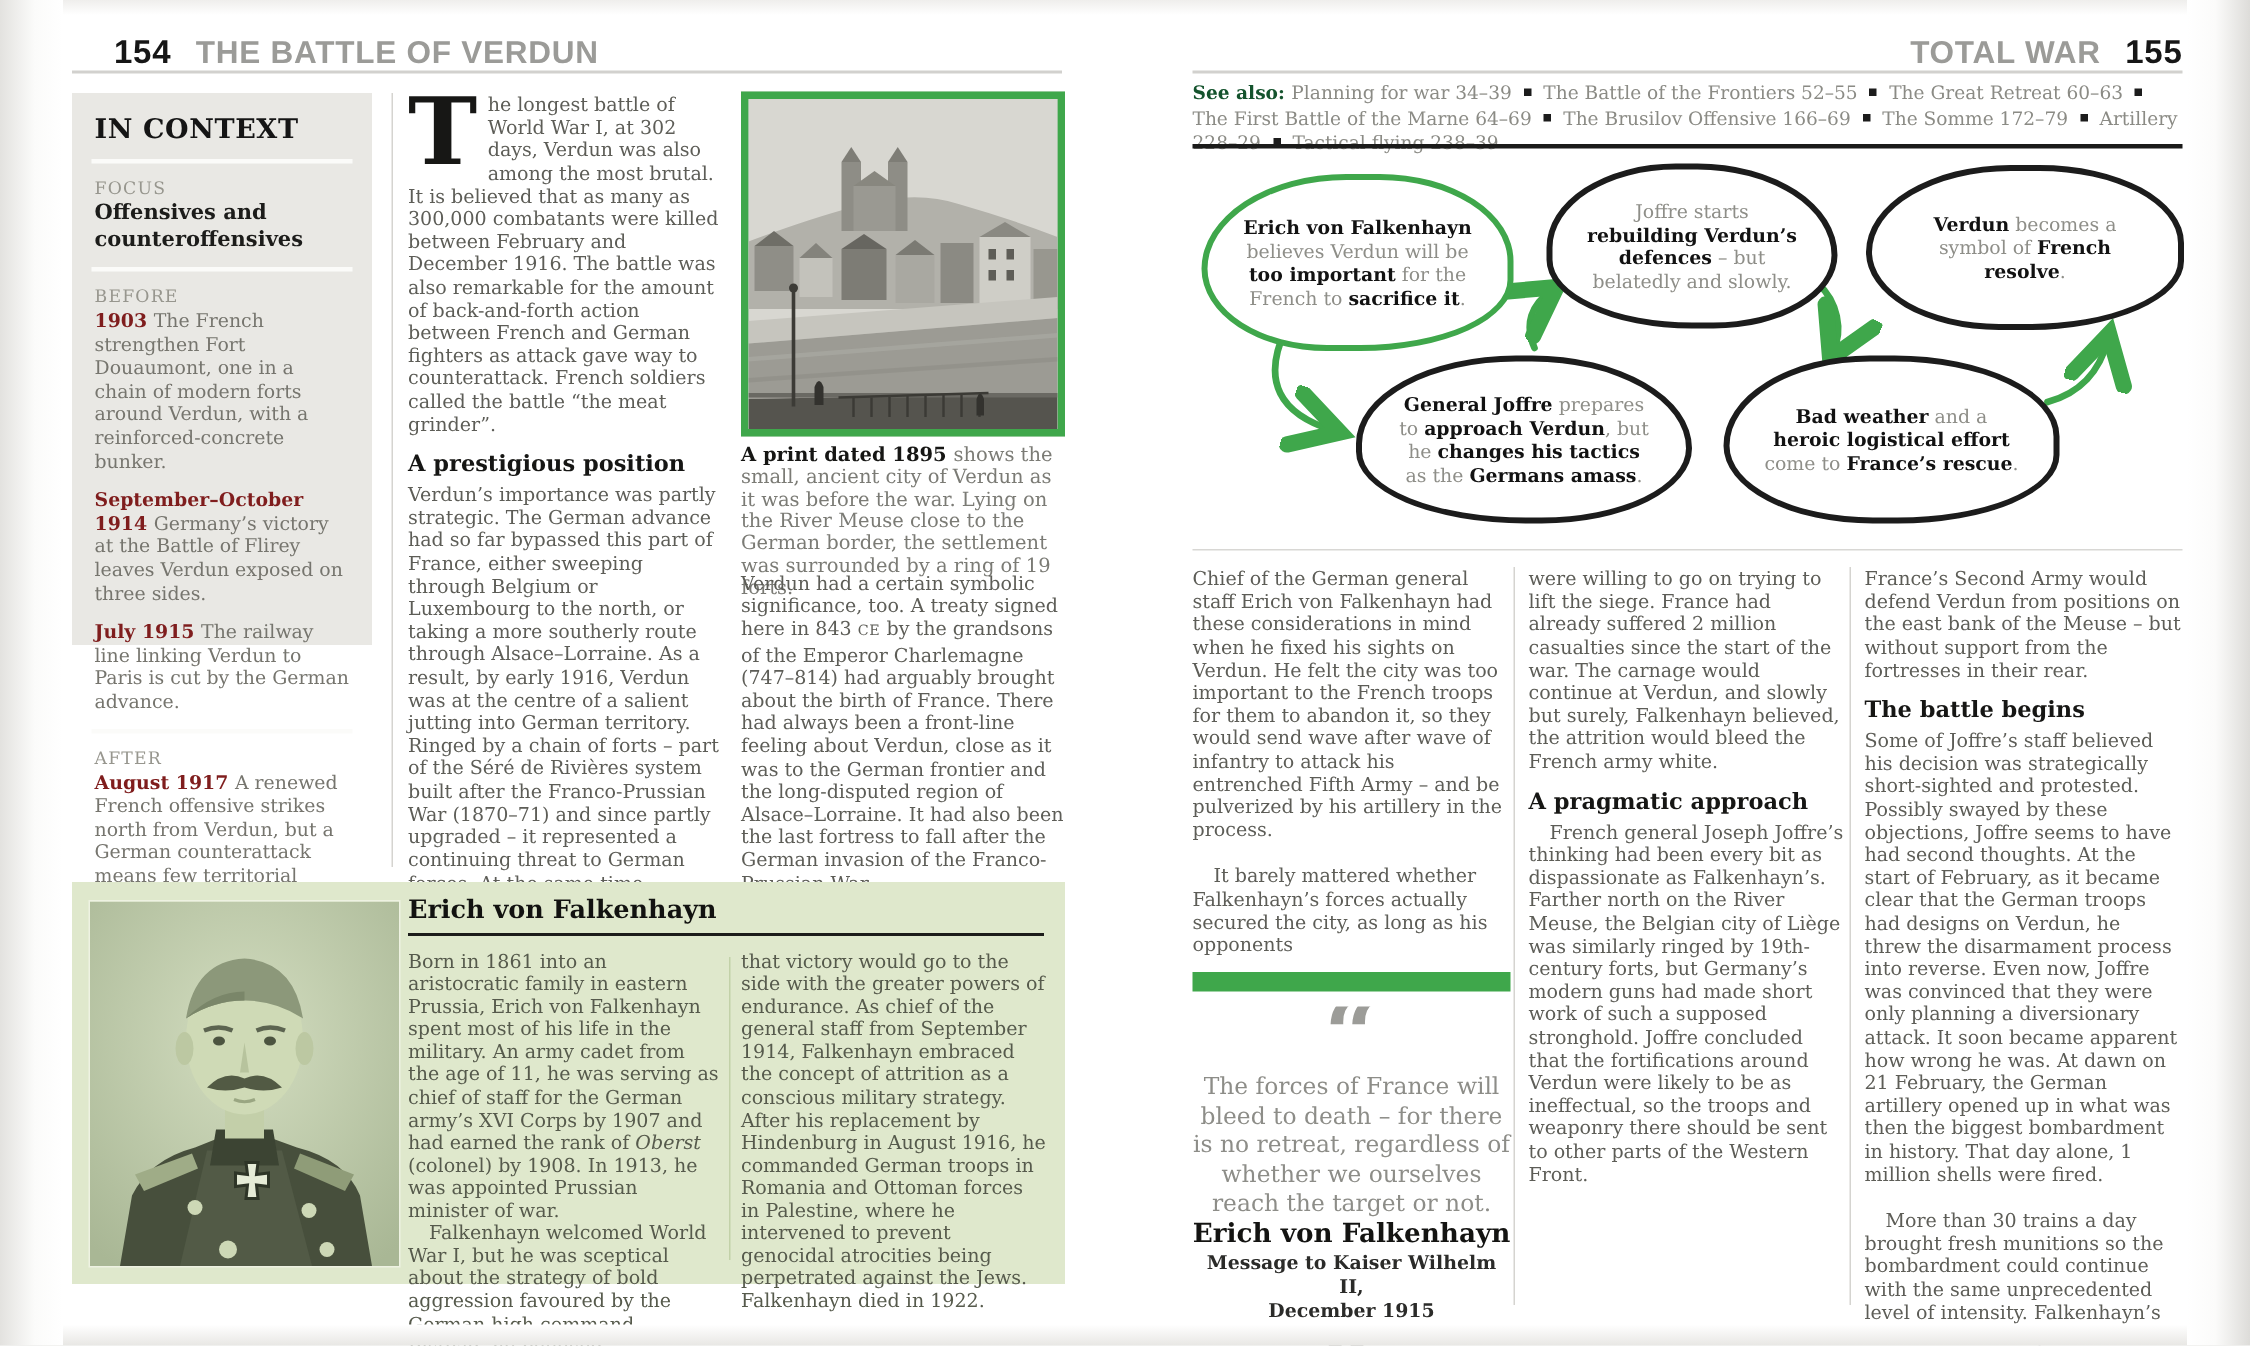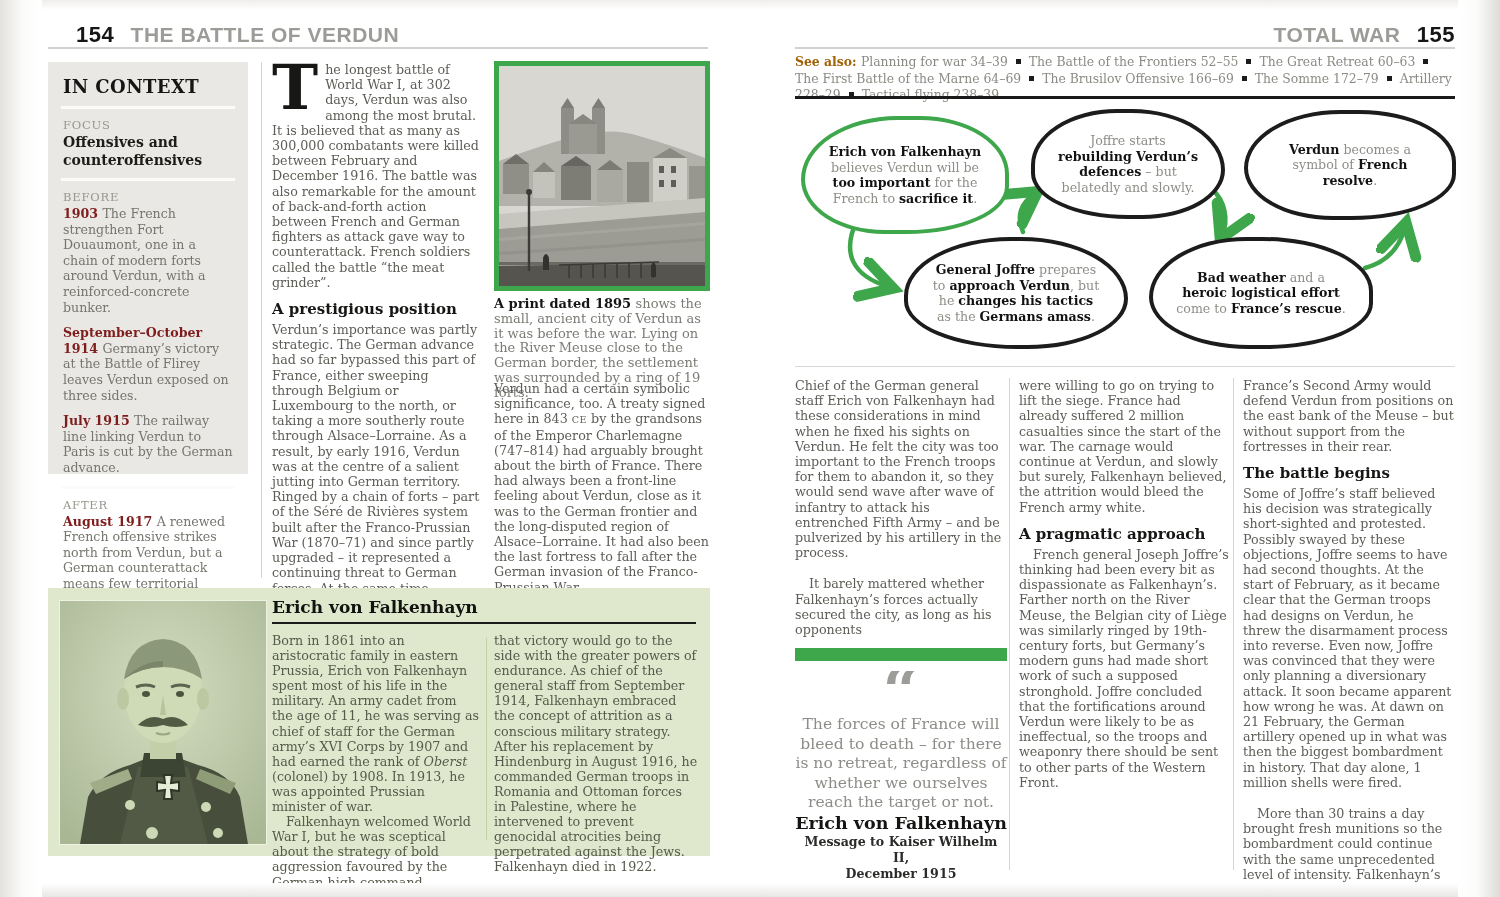--- a/index.html
+++ b/index.html
@@ -20,21 +20,21 @@
     background:linear-gradient(to bottom,#efeeec,#ffffff); }
 
   
   .pagehdr { position:absolute; top:22px; font-family:"Liberation Sans",sans-serif;
     font-weight:bold; font-size:21px; letter-spacing:.5px; white-space:nowrap; }
   .pagehdr .num { color:#161616; font-size:22px;margin-left:28px; }
   .pagehdr .ttl { color:#9b9b98; }
   .hdr-rule { position:absolute; top:47px; height:2px; background:#d2d1ce; }
 
   
-  .incontext { position:absolute; left:48px; top:62px; width:200px; height:412px;
+  .incontext { position:absolute; left:48px; top:62px; width:200px; height:368px;
     background:#e9e8e4; box-sizing:border-box; padding:14px 15px; }
   .incontext h2 { margin:0 0 8px 0; font-size:18px; letter-spacing:.4px; color:#151515; }
   .ic-rule { height:3px; background:#fbfbf9; margin:9px -2px; }
   .ic-label { font-size:11.5px; letter-spacing:.8px; color:#97968e; margin:6px 0 2px; }
   .ic-focus { font-size:14px; font-weight:bold; color:#1c1c1a; line-height:1.25; }
   .ic-entry { font-size:12.6px; line-height:15.6px; color:#76756e; margin:0 0 10px 0; }
   .ic-entry .b { color:#7f1d1d; }
 
   .vrule { position:absolute; width:1px; background:#d5d4d0; }
 
@@ -70,21 +70,21 @@
   .bio-title { position:absolute; left:224px; top:9px; font-size:17px; font-weight:bold; color:#121210; }
   .bio-rule { position:absolute; left:224px; top:34px; width:424px; height:2px; background:#1c1c1a; }
   .bio-col { position:absolute; top:45px; width:208px; font-size:12.7px; line-height:15.1px; color:#565a4c; }
   .bio-col p { margin:0; }
   .bio-col p.indent { text-indent:14px; }
   .bio-vrule { position:absolute; left:438px; top:50px; width:1px; height:202px; background:#c2d1a8; }
 
   
   .seealso { position:absolute; left:795px; top:54px; width:660px;
     font-size:12.4px; line-height:16.5px; color:#8b8b85; }
-  .seealso .b { color:#a16207; }
+  .seealso .b { color:#14532d; }
   .seealso-rule { position:absolute; left:795px; top:96px; width:660px; height:3px; background:#1b1b1a; }
 
   
   .flow { position:absolute; left:795px; top:104px; width:660px; height:258px; }
   .flow svg.arrows { position:absolute; left:0; top:0; width:660px; height:258px; }
   .bubble { position:absolute; box-sizing:border-box; background:#fff;
     border:4px solid #1c1c1c; display:flex; align-items:center; justify-content:center;
     text-align:center; font-size:12.6px; line-height:15.5px; color:#8e8e88; padding:8px 22px; }
   .bubble .b { color:#121212; }
   .bubble.green { border-color:#3fa74b; }

